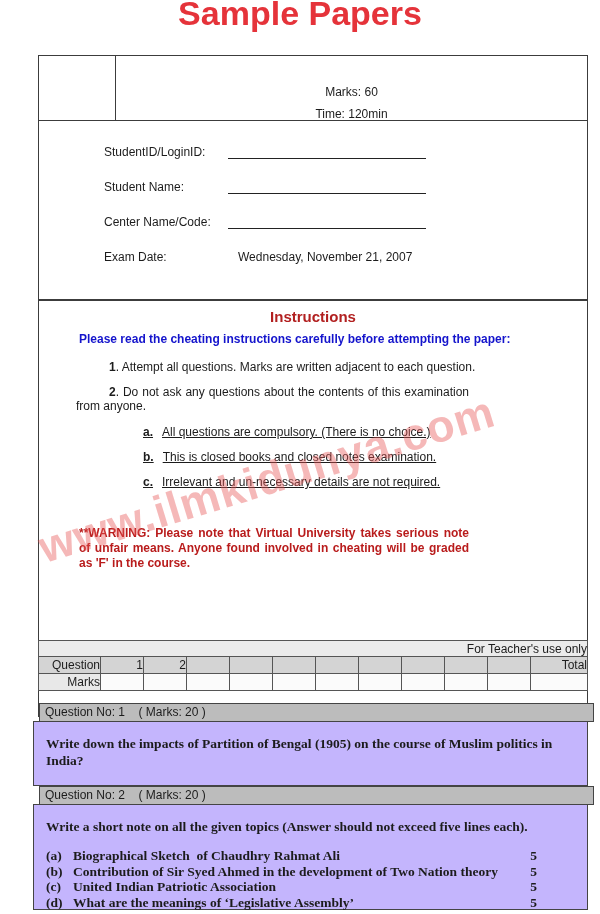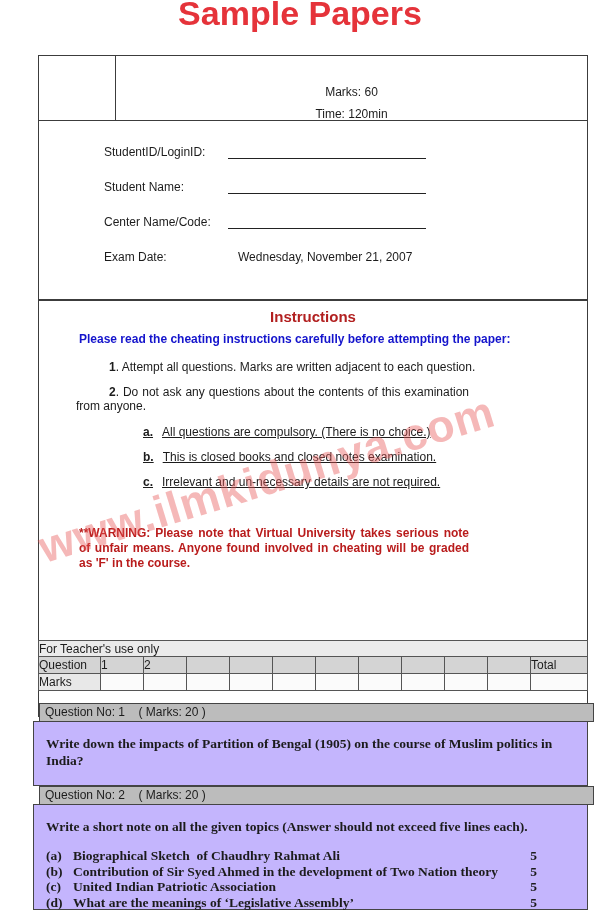--- a/index.html
+++ b/index.html
@@ -51,21 +51,21 @@
   .lettered{margin-top:12px;}
   .let-item{margin:0 0 11px 104px;line-height:14px;text-decoration:underline;}
   .let-label{font-weight:bold;margin-right:9px;}
   .warning-text{color:#b91c1c;font-weight:bold;margin:37px 118px 0 40px;text-align:justify;line-height:15px;}
 
   
   .teacher-table{
     position:absolute;top:640px;left:38px;width:550px;border-collapse:collapse;
     font-size:12px;table-layout:fixed;
   }
-  .teacher-table td{border:1px solid #555;padding:0;text-align:left;box-sizing:border-box;}
+  .teacher-table td{border:1px solid #555;padding:0;text-align:right;box-sizing:border-box;}
   .t-head td{background:#ebebeb;height:16px;font-size:12px;}
   .t-row2 td{background:#d4d4d4;height:17px;}
   .t-row3 td{background:#fbfbfb;height:17px;}
   .t-row3 td.t-label{background:#e8e8e8;}
 
   
   .q-bar{
     position:absolute;left:39px;width:555px;height:19px;box-sizing:border-box;
     background:#bcbcbc;border:1px solid #444;font-size:12px;line-height:17px;padding-left:5px;
   }

